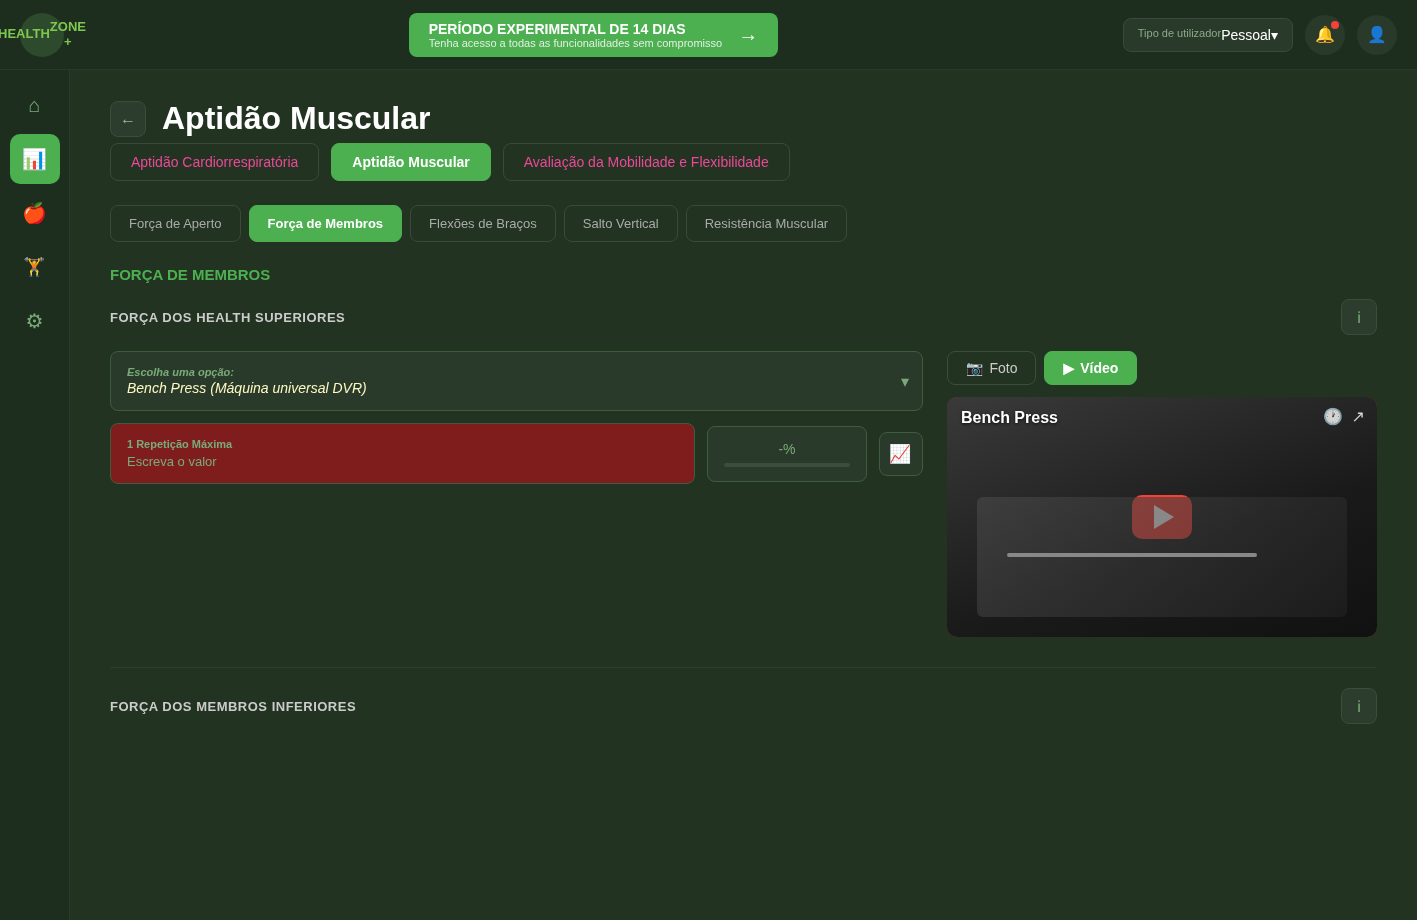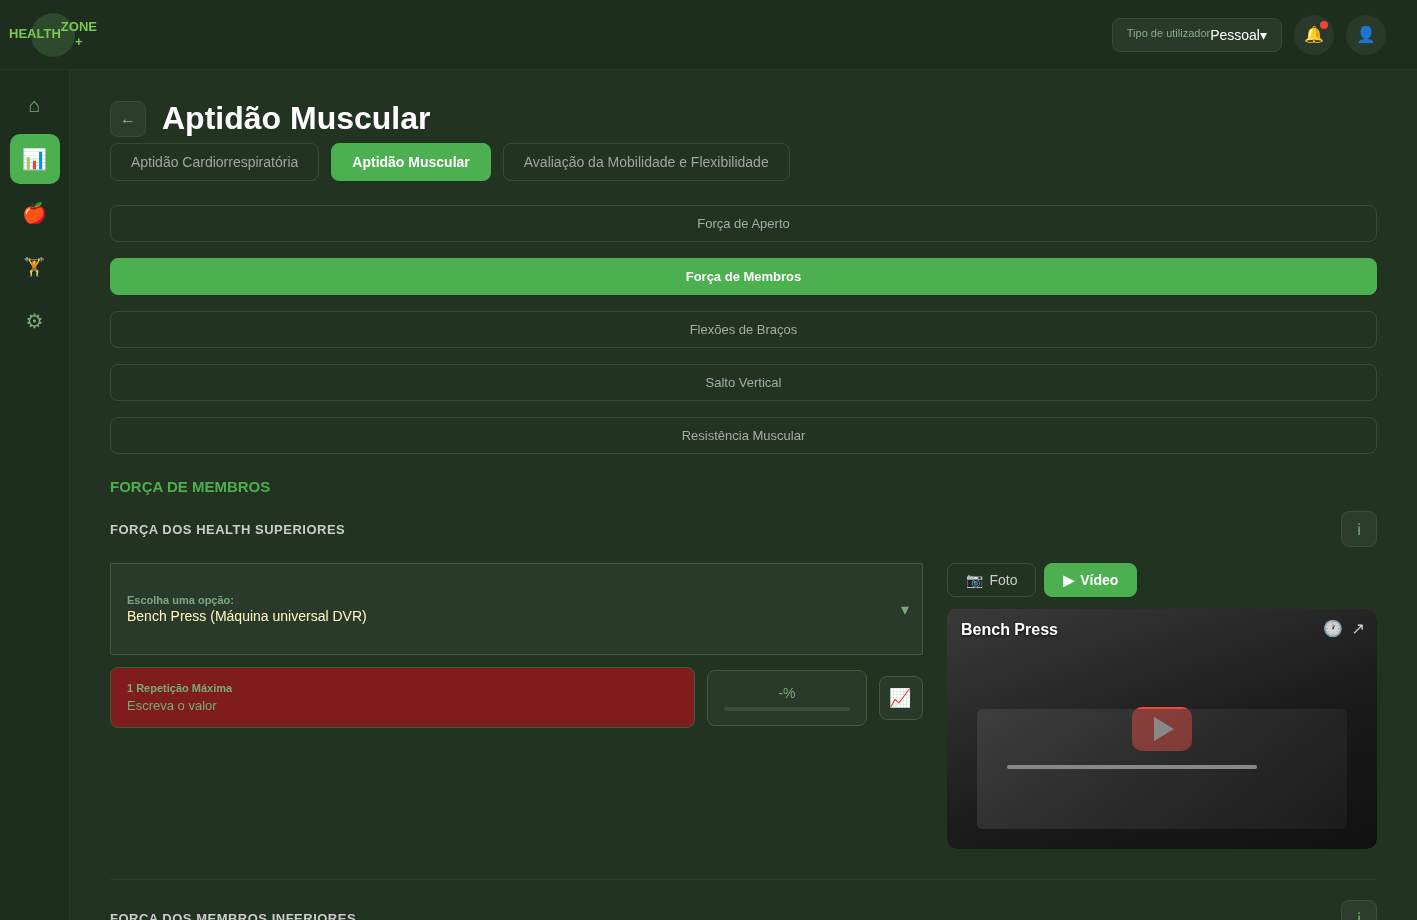--- a/index.html
+++ b/index.html
@@ -5,21 +5,21 @@
     * { box-sizing: border-box; margin: 0; padding: 0; }
     body { background: #1a2a1a; color: #fff; font-family: 'Segoe UI', Arial, sans-serif; width: 1417px; height: 920px; overflow: hidden; }
 
     
     .top-nav {
       background: #1e2e1e;
       height: 70px;
       display: flex;
       align-items: center;
       justify-content: space-between;
-      padding: 0 31px;
+      padding: 0 20px;
       border-bottom: 1px solid #2a3a2a;
     }
     .logo {
       display: flex;
       align-items: center;
       gap: 8px;
     }
     .logo-circle {
       width: 44px; height: 44px; border-radius: 50%;
       background: #2d4a2d;
@@ -86,26 +86,26 @@
       cursor: pointer; color: #aaa; font-size: 16px;
     }
     .page-title { font-size: 32px; font-weight: bold; color: #fff; }
     .page-subtitle { color: #4caf50; font-size: 13px; font-weight: 600; margin-bottom: 24px; margin-left: 52px; }
 
     
     .tabs { display: flex; gap: 12px; margin-bottom: 24px; }
     .tab-btn {
       padding: 10px 20px; border-radius: 8px;
       border: 1px solid #3a4a3a; background: transparent;
-      color: #a3a3a3; font-size: 14px; cursor: pointer;
+      color: #ec4899; font-size: 14px; cursor: pointer;
     }
     .tab-btn.active { background: #4caf50; color: #fff; border-color: #4caf50; font-weight: 600; }
 
     
-    .sub-tabs { display: flex; gap: 16px; margin-bottom: 24px; flex-direction: column; }
+    .sub-tabs { display: flex; gap: 8px; margin-bottom: 24px; }
     .sub-tab-btn {
       padding: 10px 18px; border-radius: 8px;
       border: 1px solid #3a4a3a; background: transparent;
       color: #aaa; font-size: 13px; cursor: pointer;
     }
     .sub-tab-btn.active { background: #4caf50; color: #fff; border-color: #4caf50; font-weight: 600; }
 
     
     .section-title { color: #4caf50; font-size: 15px; font-weight: 700; margin-bottom: 16px; }
 
@@ -116,24 +116,25 @@
       width: 36px; height: 36px; border-radius: 8px;
       background: #2d3d2d; border: 1px solid #3d4d3d;
       display: flex; align-items: center; justify-content: center;
       cursor: pointer; color: #7aaa7a; font-size: 16px;
     }
 
     
     .select-container { position: relative; margin-bottom: 12px; }
     .custom-select {
       width: 100%; background: #2a3a2a; border: 1px solid #3d5d3d;
-      border-radius: 2px; padding: 30px 16px; color: #aaa;
+      border-radius: 8px; padding: 14px 16px; color: #aaa;
       font-size: 14px; cursor: pointer; display: flex;
       align-items: flex-start; flex-direction: column;
       justify-content: center;
+      font-style: italic;
     }
     .select-label { font-size: 11px; color: #7aaa7a; font-weight: 600; margin-bottom: 2px; }
     .select-value { font-size: 14px; color: #fef9c3; }
     .select-arrow { position: absolute; right: 14px; top: 50%; transform: translateY(-50%); color: #7aaa7a; }
 
     
     .input-row { display: flex; gap: 12px; align-items: center; }
     .input-field {
       flex: 1; background: #7f1d1d; border: 1px solid #3d5d3d;
       border-radius: 8px; padding: 14px 16px; display: flex; flex-direction: column;
@@ -202,20 +203,27 @@
 
 <div class="top-nav">
   <div class="logo">
     <div class="logo-circle">
       <span>HEALTH</span>
         <br>
       <span>ZONE +</span>
     </div>
   </div>
 
+  <div class="trial-banner">
+    <div class="trial-banner-text">
+      <span class="trial-banner-title">PERÍODO EXPERIMENTAL DE 14 DIAS</span>
+      <span class="trial-banner-sub">Tenha acesso a todas as funcionalidades sem compromisso</span>
+    </div>
+    <span class="trial-arrow">→</span>
+  </div>
 
   <div class="top-right">
     <div class="user-type-selector">
       <span class="user-type-label">Tipo de utilizador</span>
       <span class="user-type-value">
         <span>Pessoal</span>
         <span>▾</span>
       </span>
     </div>
     <button class="icon-btn">

